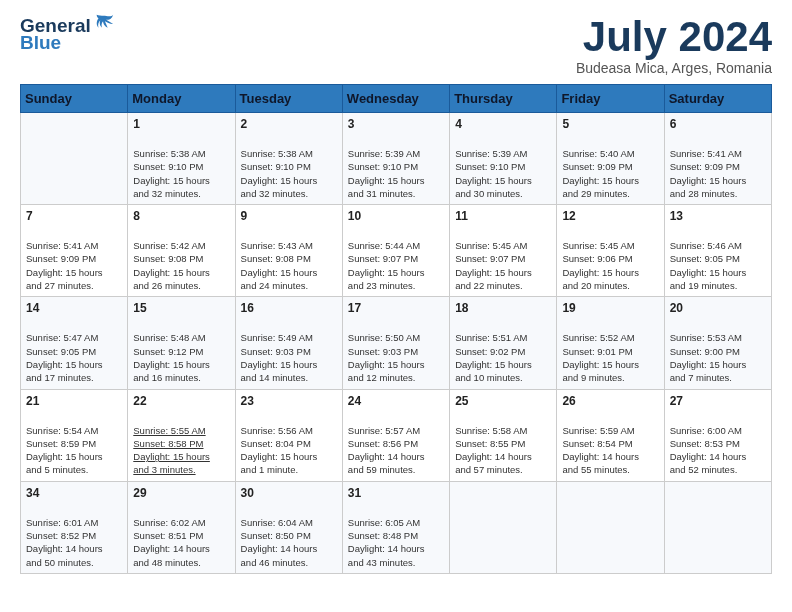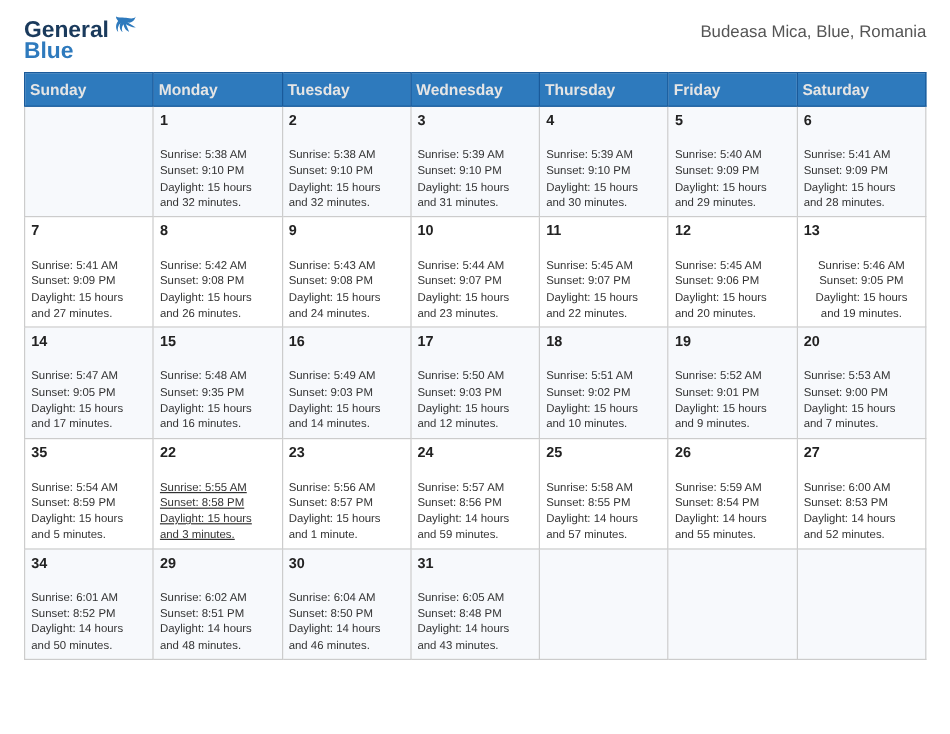--- a/index.html
+++ b/index.html
@@ -50,21 +50,21 @@
       color: #555;
       margin-top: 2px;
     }
     .calendar {
       width: 100%;
       border-collapse: collapse;
       border: 1px solid #ccc;
     }
     .calendar th {
       background: #2e7abd;
-      color: #e5e5e5;
+      color: #0f172a;
       font-size: 13px;
       font-weight: bold;
       padding: 6px 4px;
       text-align: left;
       border: 1px solid #1a5a9a;
     }
     .calendar td {
       border: 1px solid #ccc;
       vertical-align: top;
       padding: 4px 5px;
@@ -97,32 +97,33 @@
     }
   </style>
 </head>
 <body>
 
 <div class="page">
   <div class="header">
     <div class="logo">
       <div class="logo-row">
         <div style="display:flex;flex-direction:column;align-items:flex-start">
-          <div style="display:flex;">
+          <div style="display:flex;align-items:center">
             <span class="logo-text" style="color:#1a3a5c;font-size:19px;font-weight:bold">General</span>
             <svg width="22" height="22" viewBox="0 0 24 24" style="margin-left:2px;margin-top:-4px">
               <path d="M12 3 C14 3 20 5 22 2 C20 8 16 8 14 7 L22 12 C18 12 15 10 13 9 L16 16 C12 14 11 11 11 9 C9 11 9 14 10 16 C7 14 7 10 8 8 C6 10 5 13 6 16 C3 13 4 8 6 6 C5 5 4 4 4 2 C6 3 9 3 12 3 Z" fill="#2e7abd"></path>
             </svg>
           </div>
           <span class="logo-text" style="color:#2e7abd;font-size:19px;font-weight:bold;margin-top:-2px">Blue</span>
         </div>
       </div>
     </div>
     <div class="title-area">
-      <div class="location">Budeasa Mica, Blue, Romania</div>
+      <div class="month-title">July 2024</div>
+      <div class="location">Budeasa Mica, Arges, Romania</div>
     </div>
   </div>
 
   <table class="calendar">
     <thead>
       <tr>
       <th>Sunday</th>
           <th>Monday</th>
           <th>Tuesday</th>
           <th>Wednesday</th>
@@ -215,38 +216,38 @@
           </td>
           <td>
             <div class="day-number">12</div>
             <div class="day-info" style="white-space: pre-line;">Sunrise: 5:45 AM
 Sunset: 9:06 PM
 Daylight: 15 hours
 and 20 minutes.</div>
           </td>
           <td>
             <div class="day-number">13</div>
-            <div class="day-info" style="white-space: pre-line; text-align: center;">Sunrise: 5:46 AM
+            <div class="day-info" style="white-space: pre-line;">Sunrise: 5:46 AM
 Sunset: 9:05 PM
 Daylight: 15 hours
 and 19 minutes.</div>
           </td>
         </tr>
         <tr>
           <td>
             <div class="day-number">14</div>
             <div class="day-info" style="white-space: pre-line;">Sunrise: 5:47 AM
 Sunset: 9:05 PM
 Daylight: 15 hours
 and 17 minutes.</div>
           </td>
           <td>
             <div class="day-number">15</div>
             <div class="day-info" style="white-space: pre-line;">Sunrise: 5:48 AM
-Sunset: 9:35 PM
+Sunset: 9:12 PM
 Daylight: 15 hours
 and 16 minutes.</div>
           </td>
           <td>
             <div class="day-number">16</div>
             <div class="day-info" style="white-space: pre-line;">Sunrise: 5:49 AM
 Sunset: 9:03 PM
 Daylight: 15 hours
 and 14 minutes.</div>
           </td>
@@ -274,37 +275,37 @@
           <td>
             <div class="day-number">20</div>
             <div class="day-info" style="white-space: pre-line;">Sunrise: 5:53 AM
 Sunset: 9:00 PM
 Daylight: 15 hours
 and 7 minutes.</div>
           </td>
         </tr>
         <tr>
           <td>
-            <div class="day-number">35</div>
+            <div class="day-number">21</div>
             <div class="day-info" style="white-space: pre-line;">Sunrise: 5:54 AM
 Sunset: 8:59 PM
 Daylight: 15 hours
 and 5 minutes.</div>
           </td>
           <td>
             <div class="day-number">22</div>
             <div class="day-info" style="white-space: pre-line; text-decoration: underline;">Sunrise: 5:55 AM
 Sunset: 8:58 PM
 Daylight: 15 hours
 and 3 minutes.</div>
           </td>
           <td>
             <div class="day-number">23</div>
             <div class="day-info" style="white-space: pre-line;">Sunrise: 5:56 AM
-Sunset: 8:57 PM
+Sunset: 8:04 PM
 Daylight: 15 hours
 and 1 minute.</div>
           </td>
           <td>
             <div class="day-number">24</div>
             <div class="day-info" style="white-space: pre-line;">Sunrise: 5:57 AM
 Sunset: 8:56 PM
 Daylight: 14 hours
 and 59 minutes.</div>
           </td>

